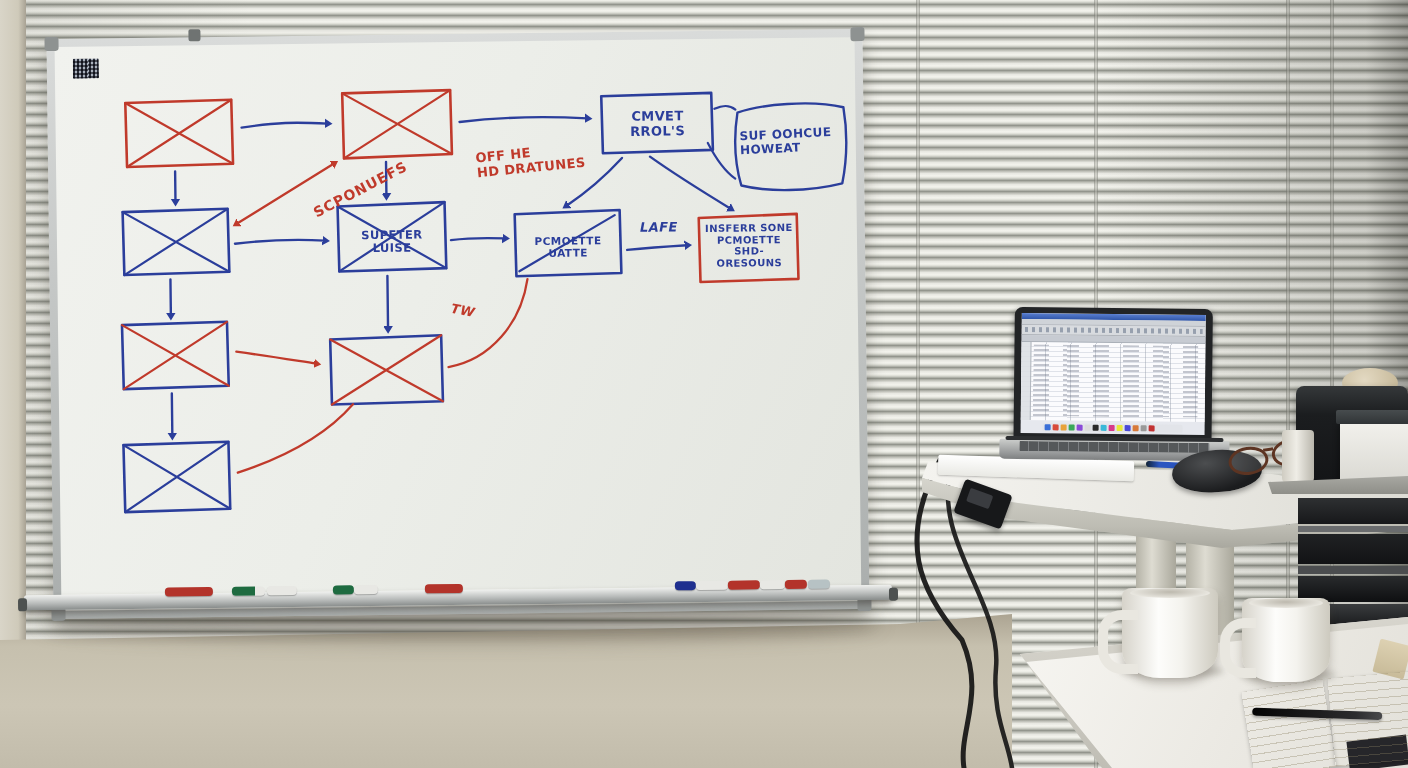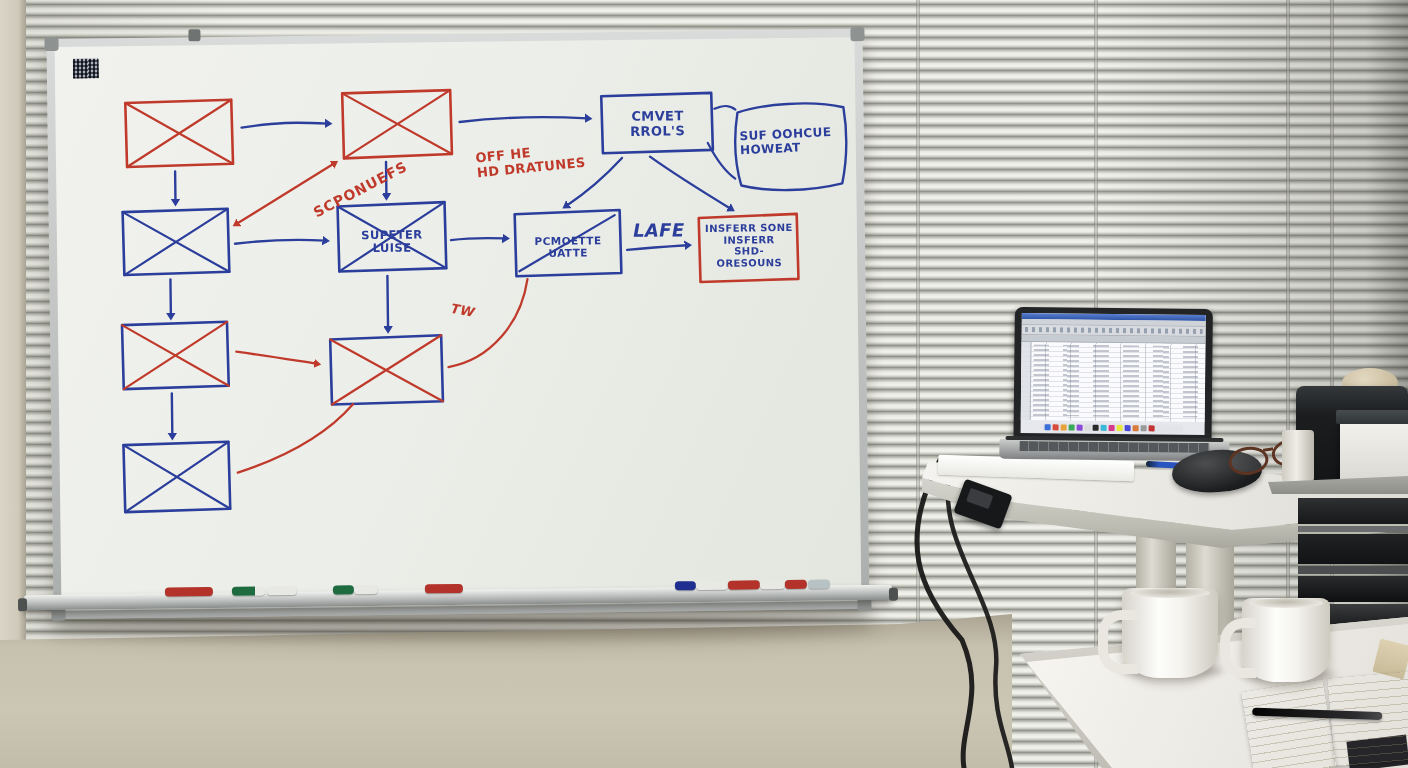--- a/index.html
+++ b/index.html
@@ -238,24 +238,24 @@
       </g>
     </svg>
 
     <div class="abs wb-label" style="left:548px;top:70px;width:108px;font-size:13px;">CMVET RROL'S</div>
     <div class="abs wb-label" style="left:684px;top:90px;width:100px;font-size:12px;text-align:left;transform:rotate(-2deg);">
       <span>SUF OOHCUE</span><br>
       <span>HOWEAT</span>
     </div>
     <div class="abs wb-label" style="left:283px;top:186px;width:104px;font-size:11.5px;">SUPETER LUISE</div>
     <div class="abs wb-label" style="left:459px;top:194px;width:104px;font-size:10.5px;">PCMOETTE UATTE</div>
-    <div class="abs wb-label" style="left:574px;top:181px;width:56px;font-size:18px;font-style:italic;">LAFE</div>
+    <div class="abs wb-label" style="left:574px;top:181px;width:56px;font-size:13px;font-style:italic;">LAFE</div>
     <div class="abs wb-label" style="left:645px;top:184px;width:94px;font-size:10px;">
       <span>INSFERR SONE</span><br>
-      <span>INSFERR</span><br>
+      <span>PCMOETTE</span><br>
       <span>SHD-ORESOUNS</span>
     </div>
     <div class="abs wb-label wb-red" style="left:246px;top:138px;width:116px;font-size:14px;transform:rotate(-27deg);letter-spacing:1px;">SCPONUEFS</div>
     <div class="abs wb-label wb-red" style="left:420px;top:104px;width:130px;font-size:13px;text-align:left;transform:rotate(-5deg);">
       <span>OFF HE</span><br>
       <span>HD DRATUNES</span>
     </div>
     <div class="abs wb-label wb-red" style="left:388px;top:262px;width:34px;font-size:13px;font-style:italic;transform:rotate(12deg);">TW</div>
   </div>
   <div class="abs wb-corner" style="left:-2px;top:-2px;"></div>

